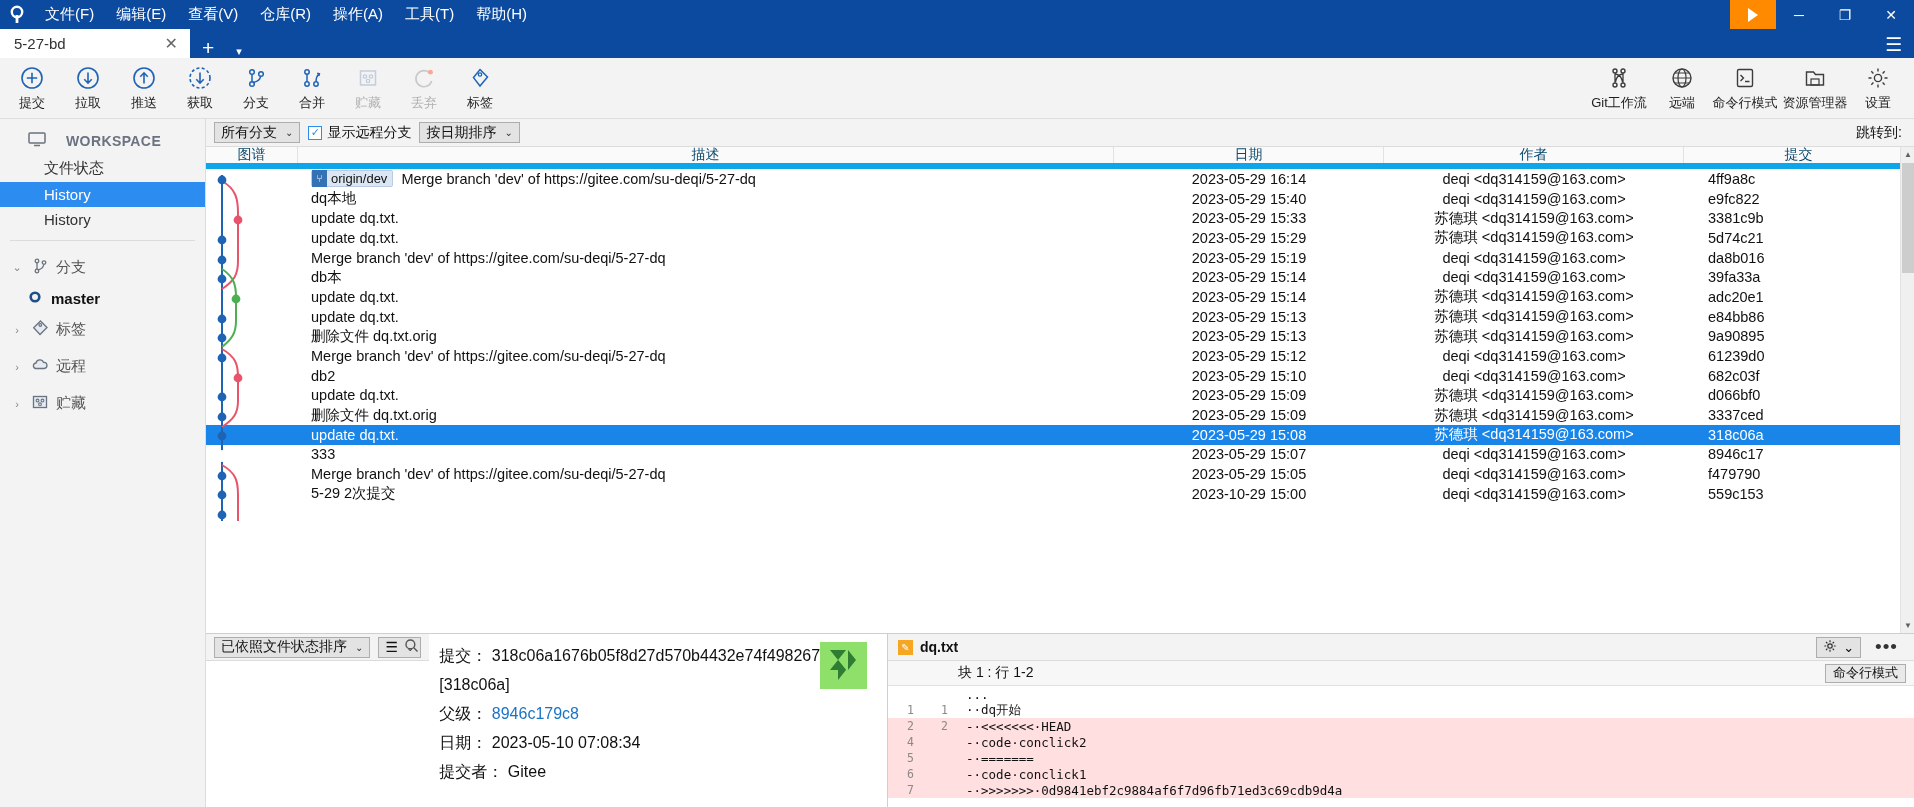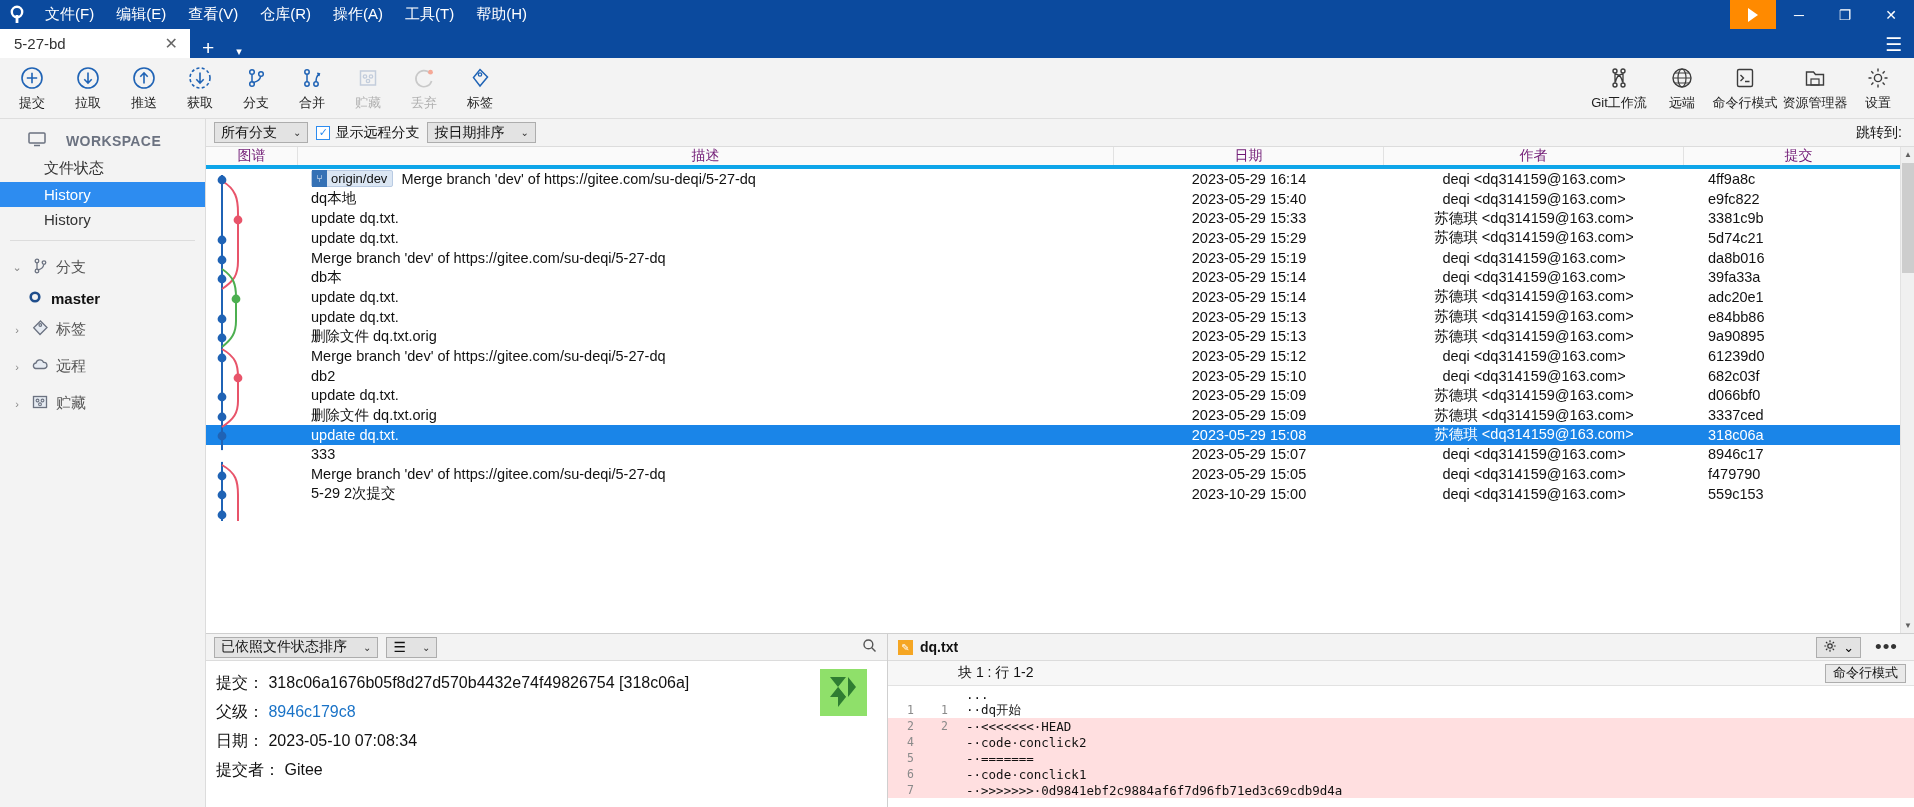--- a/index.html
+++ b/index.html
@@ -79,33 +79,33 @@
   }
 
   
   .main { flex: 1; display: flex; flex-direction: column; min-width: 0; }
   .filterbar {
     height: 28px; background: #f3f3f3; display: flex; align-items: center; gap: 8px;
     padding: 0 8px; border-bottom: 1px solid #dcdcdc; position: relative;
   }
   .combo {
     height: 21px; background: #e3e3e3; border: 1px solid #adadad; display: flex; align-items: center;
-    padding: 0 6px; font-size: 14px; gap: 16px; cursor: pointer; color: #111;
+    padding: 0 6px; font-size: 14px; gap: 8px; cursor: pointer; color: #111;
   }
   .combo .cv { font-size: 10px; color: #333; }
   .chk { display: flex; align-items: center; gap: 5px; font-size: 14px; color: #111; cursor: pointer; }
   .chk .box {
     width: 14px; height: 14px; border: 1px solid #2d8cf0; background: #fff;
     display: flex; align-items: center; justify-content: center; font-size: 11px; color: #2d8cf0; line-height: 1;
   }
   .jump { position: absolute; right: 12px; font-size: 14px; color: #111; }
 
   
   .table-wrap { flex: 1; display: flex; flex-direction: column; min-height: 0; background: #fff; position: relative; }
-  .thead { display: flex; height: 22px; background: #fafafa; border-bottom: 4px solid #0ea5e9; font-size: 14px; color: #701a75; }
+  .thead { display: flex; height: 22px; background: #fafafa; border-bottom: 6px solid #0ea5e9; font-size: 14px; color: #0c4a6e; }
   .th { display: flex; align-items: center; justify-content: center; border-right: 1px solid #e2e2e2; }
   .c-graph { flex: 0 0 92px; }
   .c-desc  { flex: 1 1 auto; min-width: 0; }
   .c-date  { flex: 0 0 270px; }
   .c-auth  { flex: 0 0 300px; }
   .c-hash  { flex: 0 0 230px; }
   .tbody { flex: 1; overflow: hidden; position: relative; }
   .row { display: flex; height: 19.7px; font-size: 14.5px; color: #111; align-items: center; }
   .row.sel { background: #1a85e8; color: #fff; }
   .cell { display: flex; align-items: center; height: 100%; overflow: hidden; white-space: nowrap; }
@@ -121,21 +121,21 @@
   .reftag .rt-ic { background: #3571b5; color: #fff; width: 15px; height: 17px; display: flex; align-items: center; justify-content: center; font-size: 10px; }
   .graph-svg { position: absolute; left: 0; top: 0; pointer-events: none; }
 
   
   .vscroll { position: absolute; right: 0; top: 0; width: 14px; height: 100%; background: #f0f0f0; border-left: 1px solid #e2e2e2; }
   .vscroll .thumb { position: absolute; top: 16px; left: 1px; width: 12px; height: 110px; background: #cdcdcd; }
   .vscroll .sarrow { position: absolute; left: 0; width: 14px; height: 15px; display: flex; align-items: center; justify-content: center; font-size: 8px; color: #606060; background: #f0f0f0; }
 
   
   .bottom { height: 174px; display: flex; border-top: 1px solid #cfcfcf; }
-  .bl { width: 682px; flex: 0 0 682px; display: flex; flex-direction: column; border-right: 1px solid #cfcfcf; background: #fff; }
+  .bl { width: 682px; flex: 0 0 682px; display: flex; flex-direction: row; border-right: 1px solid #cfcfcf; background: #fff; }
   .bl-bar { height: 27px; background: #f3f3f3; display: flex; align-items: center; gap: 8px; padding: 0 8px; border-bottom: 1px solid #dcdcdc; position: relative; }
   .srch { position: absolute; right: 10px; color: #666; font-size: 14px; }
   .detail { flex: 1; padding: 7px 10px 0 10px; font-size: 16px; color: #111; line-height: 1.82; position: relative; overflow: hidden; }
   .detail .k { color: #111; }
   .detail .link { color: #1a73c7; }
   .avatar { position: absolute; right: 20px; top: 8px; width: 47px; height: 47px; background: #7ed957; }
   .br { flex: 1; display: flex; flex-direction: column; background: #fff; min-width: 0; }
   .br-bar { height: 27px; background: #f3f3f3; display: flex; align-items: center; gap: 8px; padding: 0 10px; border-bottom: 1px solid #dcdcdc; }
   .filechip { display: flex; align-items: center; gap: 7px; font-size: 14px; font-weight: bold; color: #111; }
   .fileic { width: 15px; height: 15px; background: #f5a623; display: flex; align-items: center; justify-content: center; color: #fff; font-size: 10px; }

